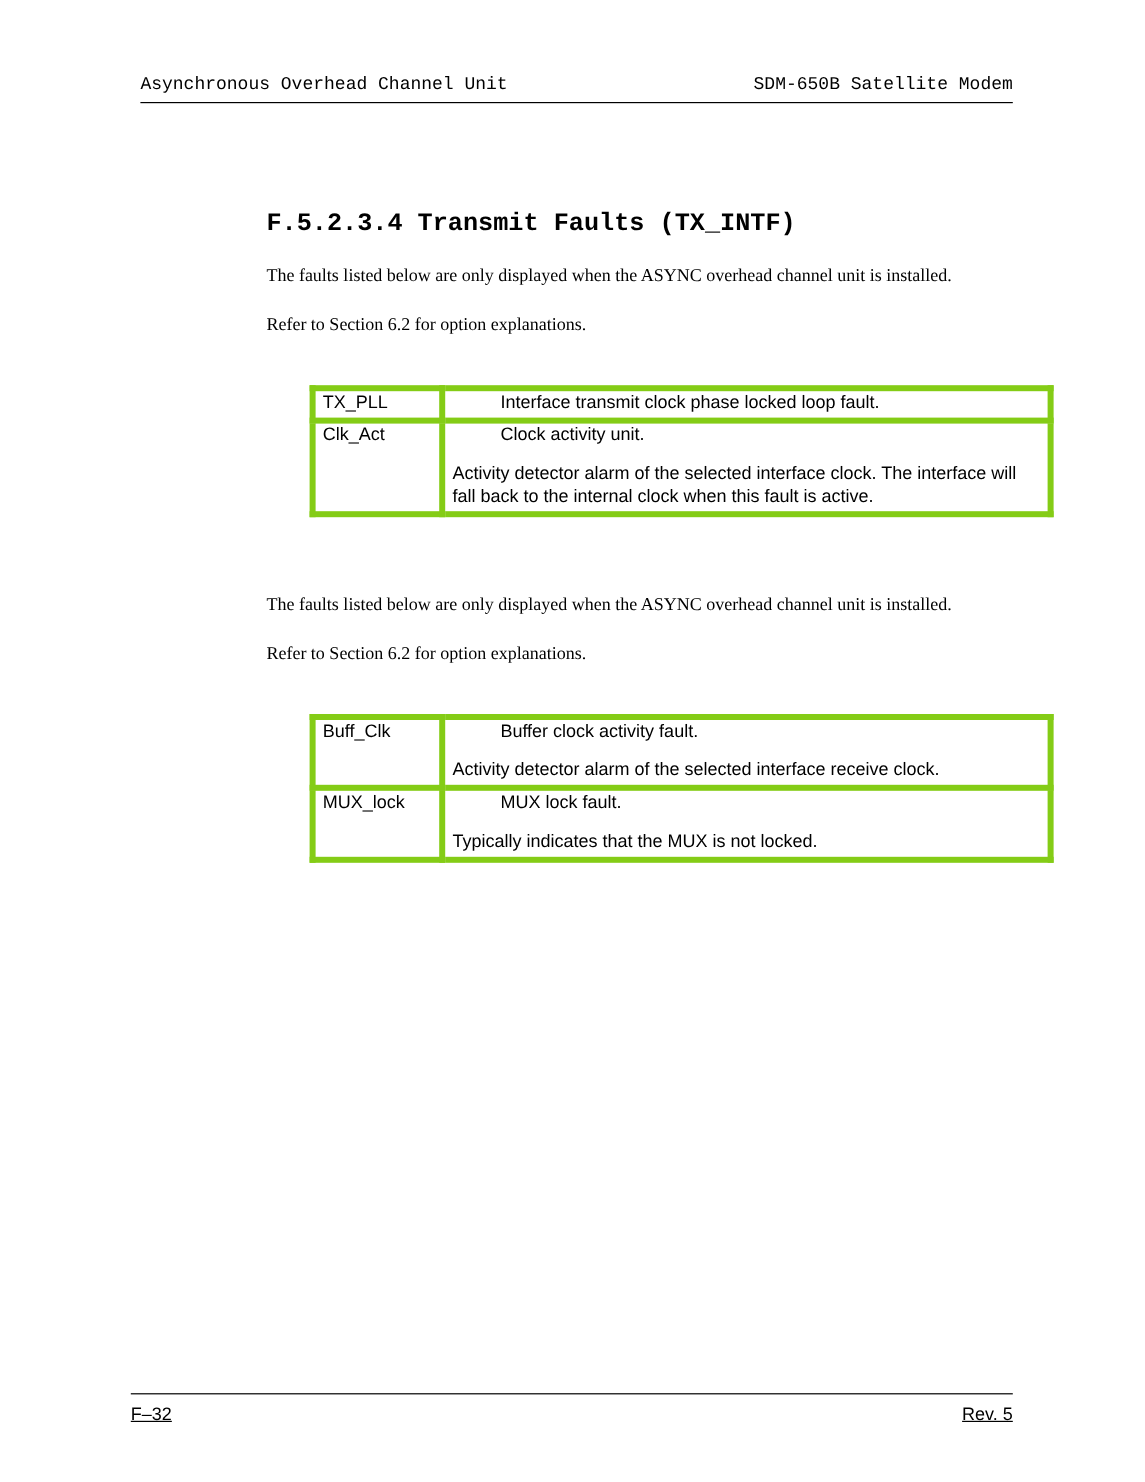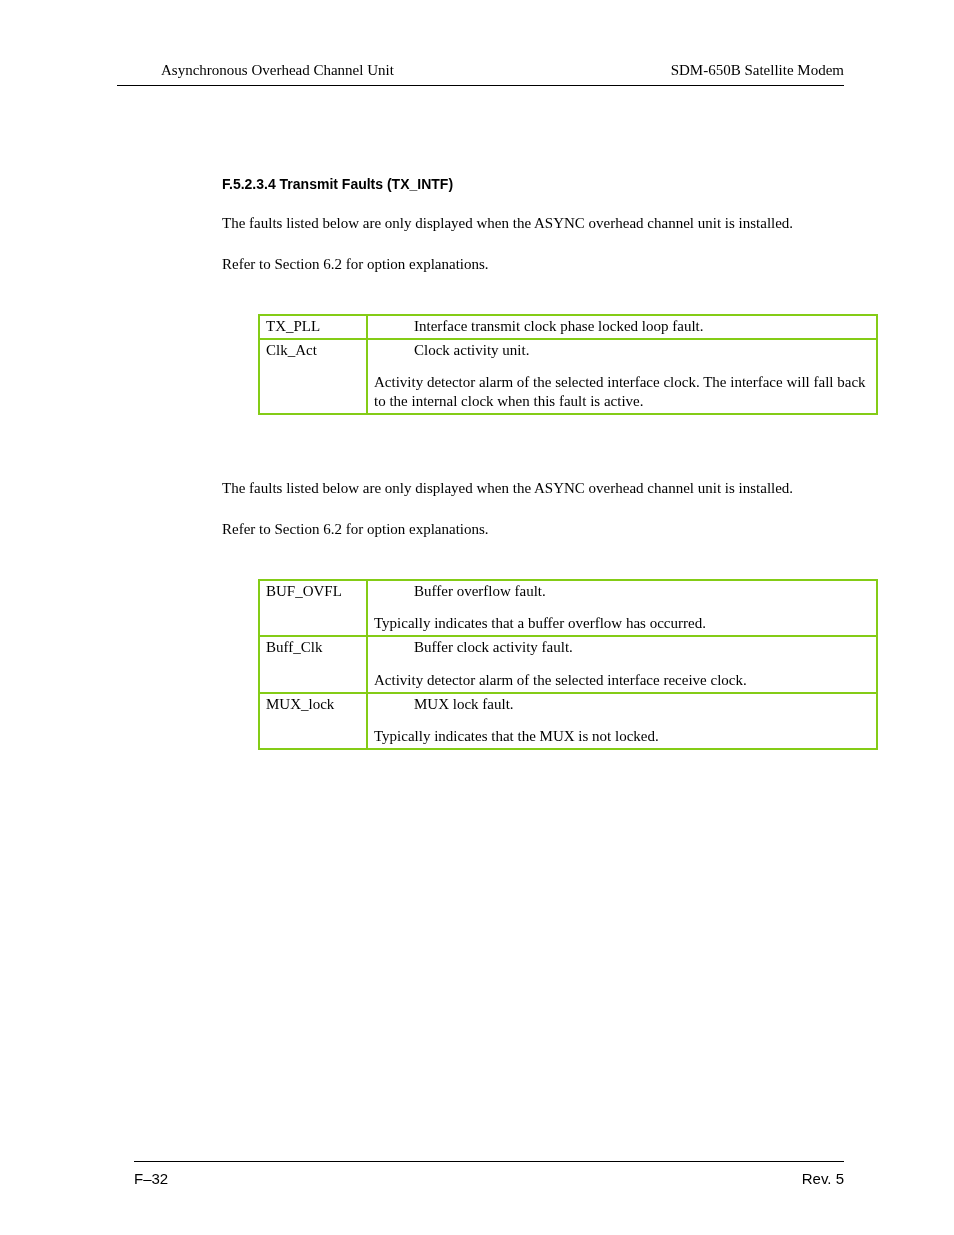--- a/index.html
+++ b/index.html
@@ -11,71 +11,70 @@
     color: #000;
     position: relative;
   }
   .page {
     padding: 62px 110px 0 117px;
   }
   .running-header {
     display: flex;
     justify-content: space-between;
     font-size: 15px;
-    font-family: Liberation Serif, serif;
+    font-family: Liberation Mono, monospace;
     margin-bottom: 6px;
-    margin-left: 44px;
   }
   .header-rule {
     border: none;
     border-top: 1px solid #000;
     margin-bottom: 90px;
   }
   .content {
     padding-left: 105px;
   }
   .section-heading {
-    font-family: Liberation Sans, sans-serif;
+    font-family: Liberation Mono, monospace;
     font-weight: bold;
-    font-size: 14px;
+    font-size: 21px;
     margin-bottom: 22px;
   }
   .para {
     font-size: 15px;
     line-height: 1.26;
     margin-bottom: 22px;
   }
   .spacer-after-para { margin-bottom: 40px; }
   .tbl {
     border-collapse: collapse;
     width: 620px;
     margin-left: 36px;
     margin-bottom: 64px;
     font-family: Arial, Helvetica, sans-serif;
     font-size: 15px;
     line-height: 1.25;
   }
   .tbl td {
-    border: 2px solid #84cc16;
+    border: 5px solid #84cc16;
     vertical-align: top;
     padding: 1px 6px 2px 6px;
-    font-family: Liberation Serif, serif;
   }
   .tbl td.k { width: 108px; }
   .tbl td .desc-main {
     display: block;
     margin-bottom: 14px;
     margin-left: 40px;
   }
   .tbl td .desc-main.nomargin { margin-bottom: 0; }
   .footer {
     position: absolute;
-    left: 134px;
+    left: 109px;
     right: 110px;
     bottom: 48px;
+    text-decoration: underline;
   }
   .footer-rule {
     border: none;
     border-top: 1px solid #000;
     margin-bottom: 8px;
   }
   .footer-row {
     display: flex;
     justify-content: space-between;
     font-family: Arial, Helvetica, sans-serif;
@@ -115,27 +114,20 @@
       </tr>
     </tbody>
       </table>
 
     <p class="para">The faults listed below are only displayed when the ASYNC overhead channel unit is installed.</p>
     <p class="para spacer-after-para">Refer to Section 6.2 for option explanations.</p>
 
     <table class="tbl">
       <tbody>
       <tr>
-        <td class="k">BUF_OVFL</td>
-        <td>
-          <span class="desc-main">Buffer overflow fault.</span>
-          <span>Typically indicates that a buffer overflow has occurred.</span>
-        </td>
-      </tr>
-      <tr>
         <td class="k">Buff_Clk</td>
         <td>
           <span class="desc-main">Buffer clock activity fault.</span>
           <span>Activity detector alarm of the selected interface receive clock.</span>
         </td>
       </tr>
       <tr>
         <td class="k">MUX_lock</td>
         <td>
           <span class="desc-main">MUX lock fault.</span>

